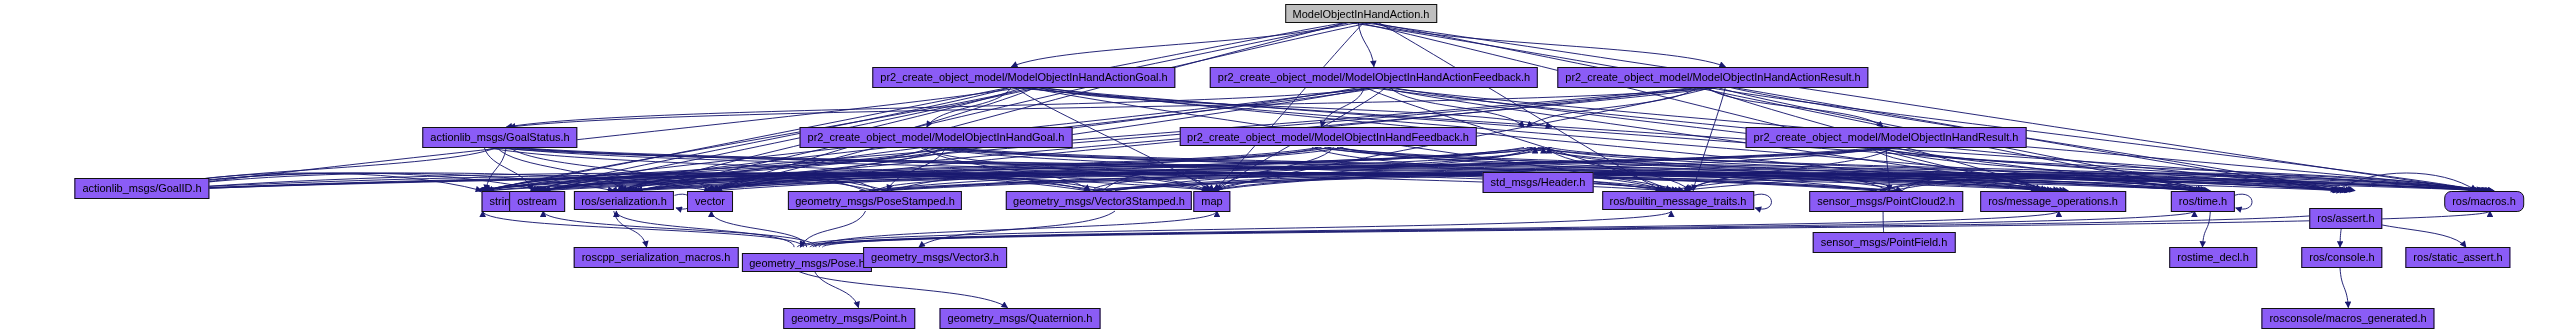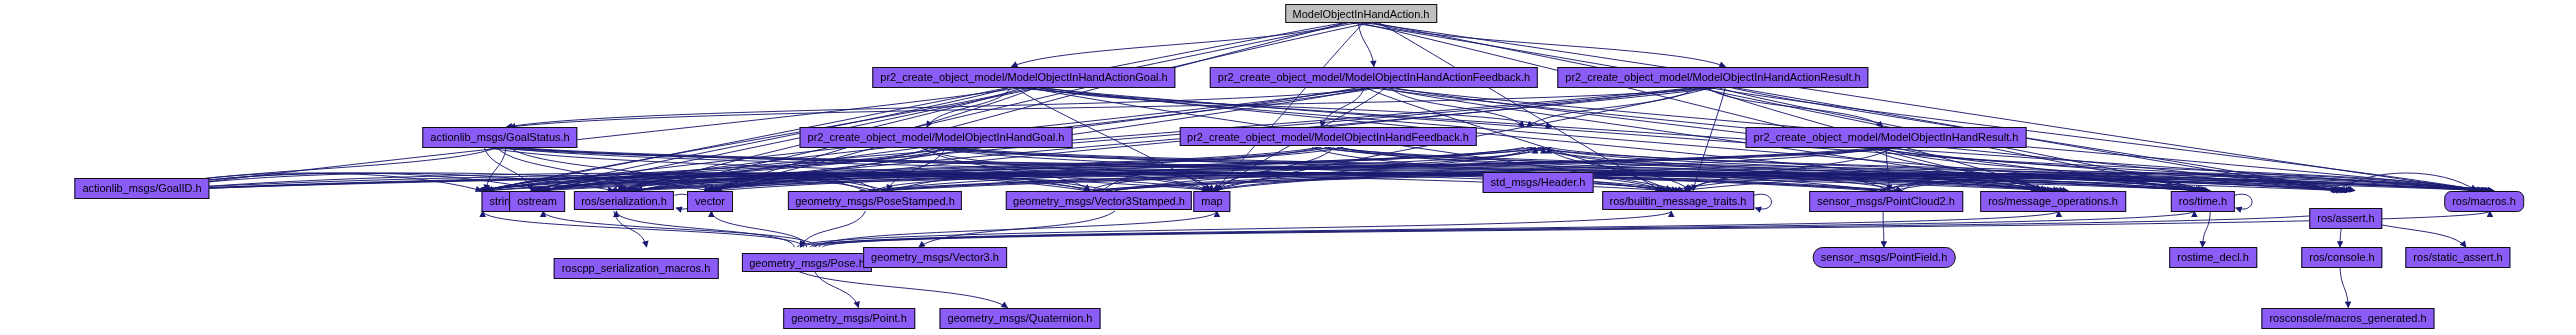--- a/index.html
+++ b/index.html
@@ -236,24 +236,24 @@
       <div class="node" style="left: 710px; top: 191px;">vector</div>
       <div class="node bold" style="left: 875px; top: 191px;">geometry_msgs/PoseStamped.h</div>
       <div class="node bold" style="left: 1099px; top: 191px;">geometry_msgs/Vector3Stamped.h</div>
       <div class="node" style="left: 1212px; top: 191px;">map</div>
       <div class="node bold" style="left: 1678px; top: 191px;">ros/builtin_message_traits.h</div>
       <div class="node" style="left: 1886px; top: 191px;">sensor_msgs/PointCloud2.h</div>
       <div class="node" style="left: 2053px; top: 191px;">ros/message_operations.h</div>
       <div class="node" style="left: 2203px; top: 191px;">ros/time.h</div>
       <div class="node" style="left: 2346px; top: 208px;">ros/assert.h</div>
       <div class="node" style="left: 2484px; top: 191px; border-radius: 7px;">ros/macros.h</div>
-      <div class="node" style="left: 636px; top: 247px; margin-top: 11px;">roscpp_serialization_macros.h</div>
+      <div class="node" style="left: 656px; top: 247px;">roscpp_serialization_macros.h</div>
       <div class="node bold" style="left: 807px; top: 253px;">geometry_msgs/Pose.h</div>
       <div class="node" style="left: 935px; top: 247px;">geometry_msgs/Vector3.h</div>
-      <div class="node" style="left: 1884px; top: 247px; border-radius: 10px;">sensor_msgs/PointField.h</div>
+      <div class="node" style="left: 1884px; top: 232px;">sensor_msgs/PointField.h</div>
       <div class="node" style="left: 2213px; top: 247px;">rostime_decl.h</div>
       <div class="node" style="left: 2342px; top: 247px;">ros/console.h</div>
       <div class="node" style="left: 2458px; top: 247px;">ros/static_assert.h</div>
       <div class="node" style="left: 849px; top: 308px;">geometry_msgs/Point.h</div>
       <div class="node" style="left: 1020px; top: 308px;">geometry_msgs/Quaternion.h</div>
       <div class="node" style="left: 2348px; top: 308px;">rosconsole/macros_generated.h</div>
     </div>
 </div>
 
 

